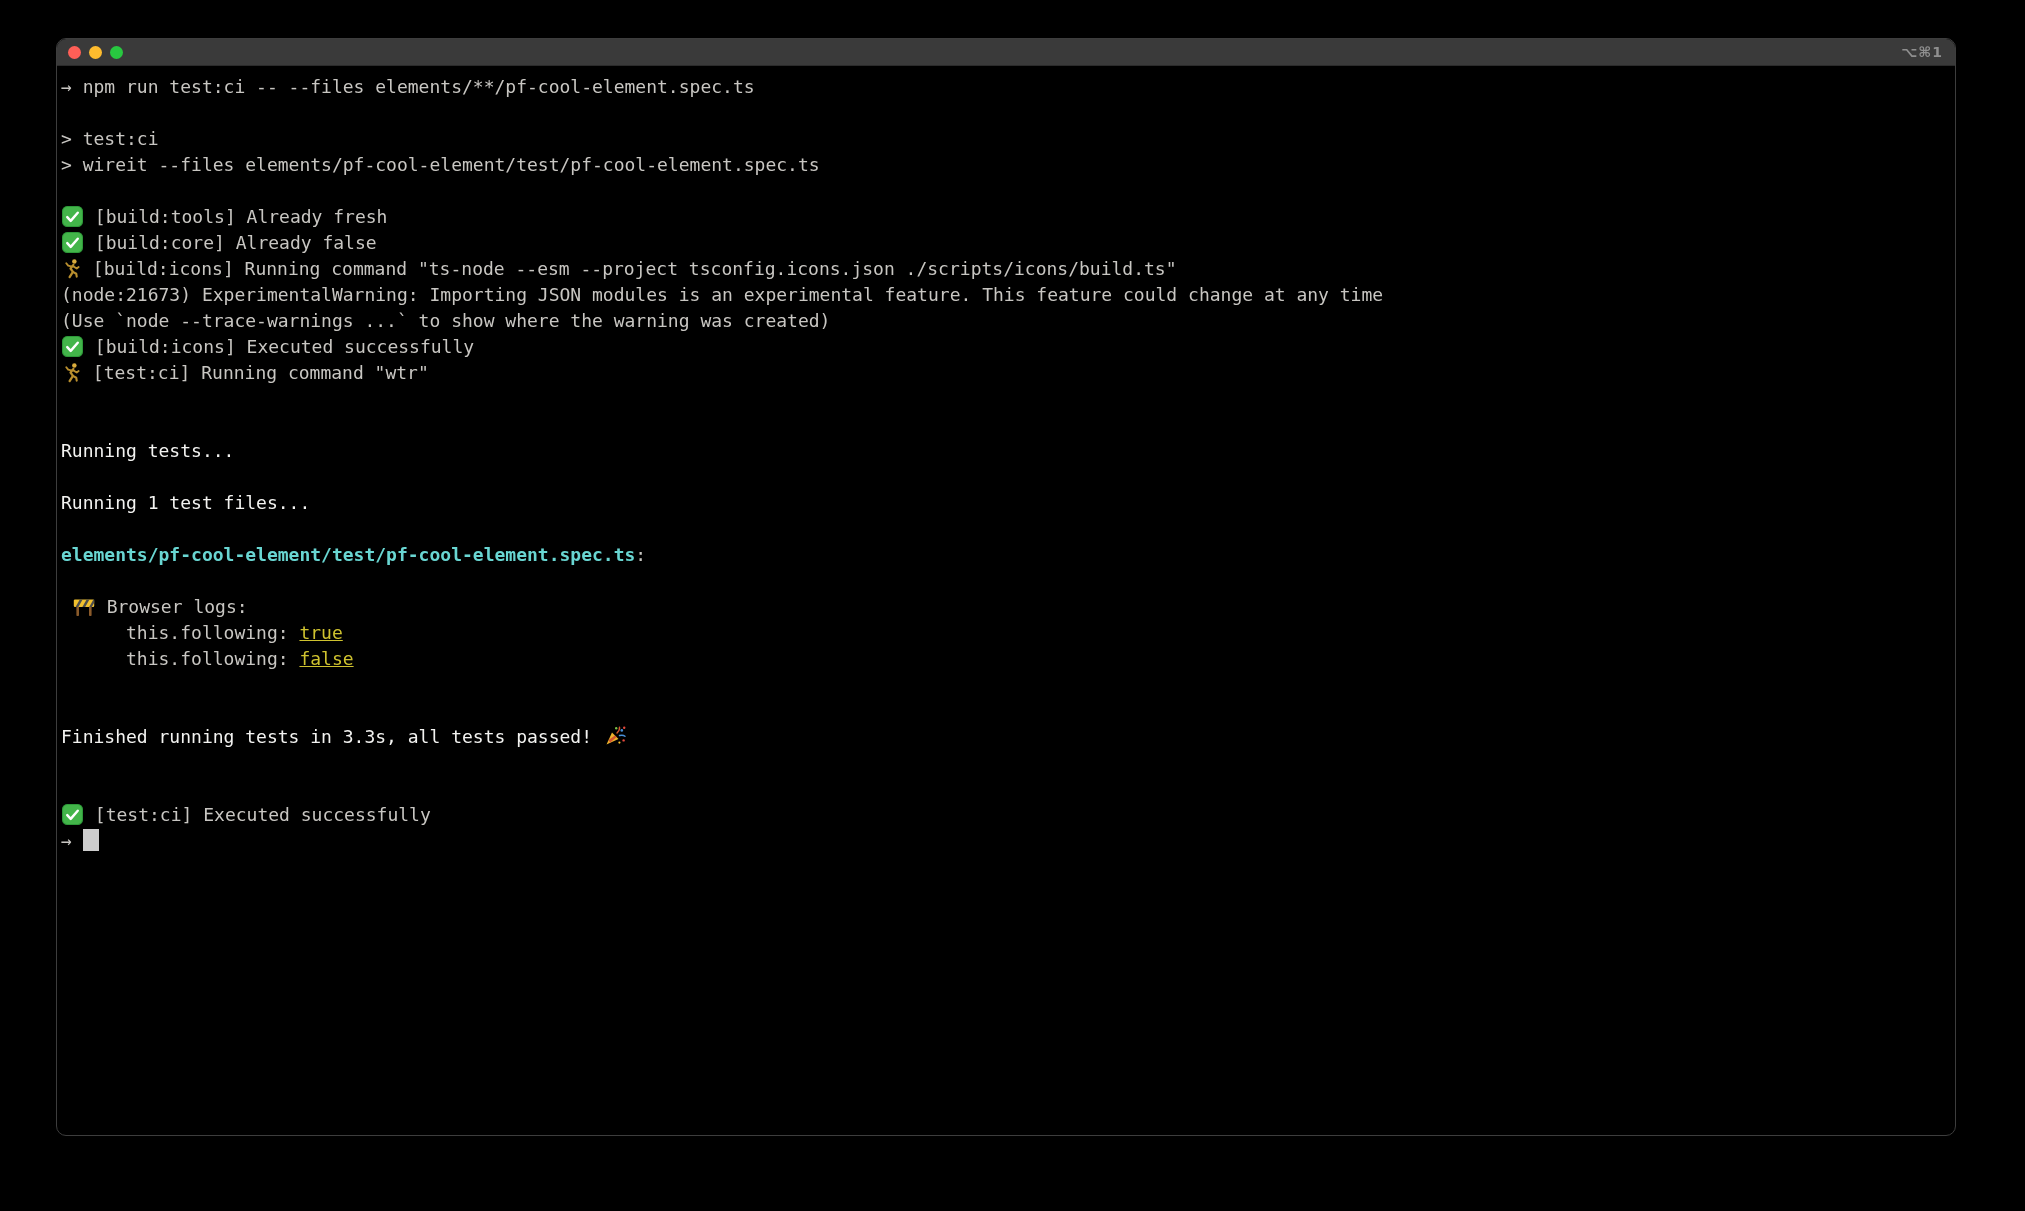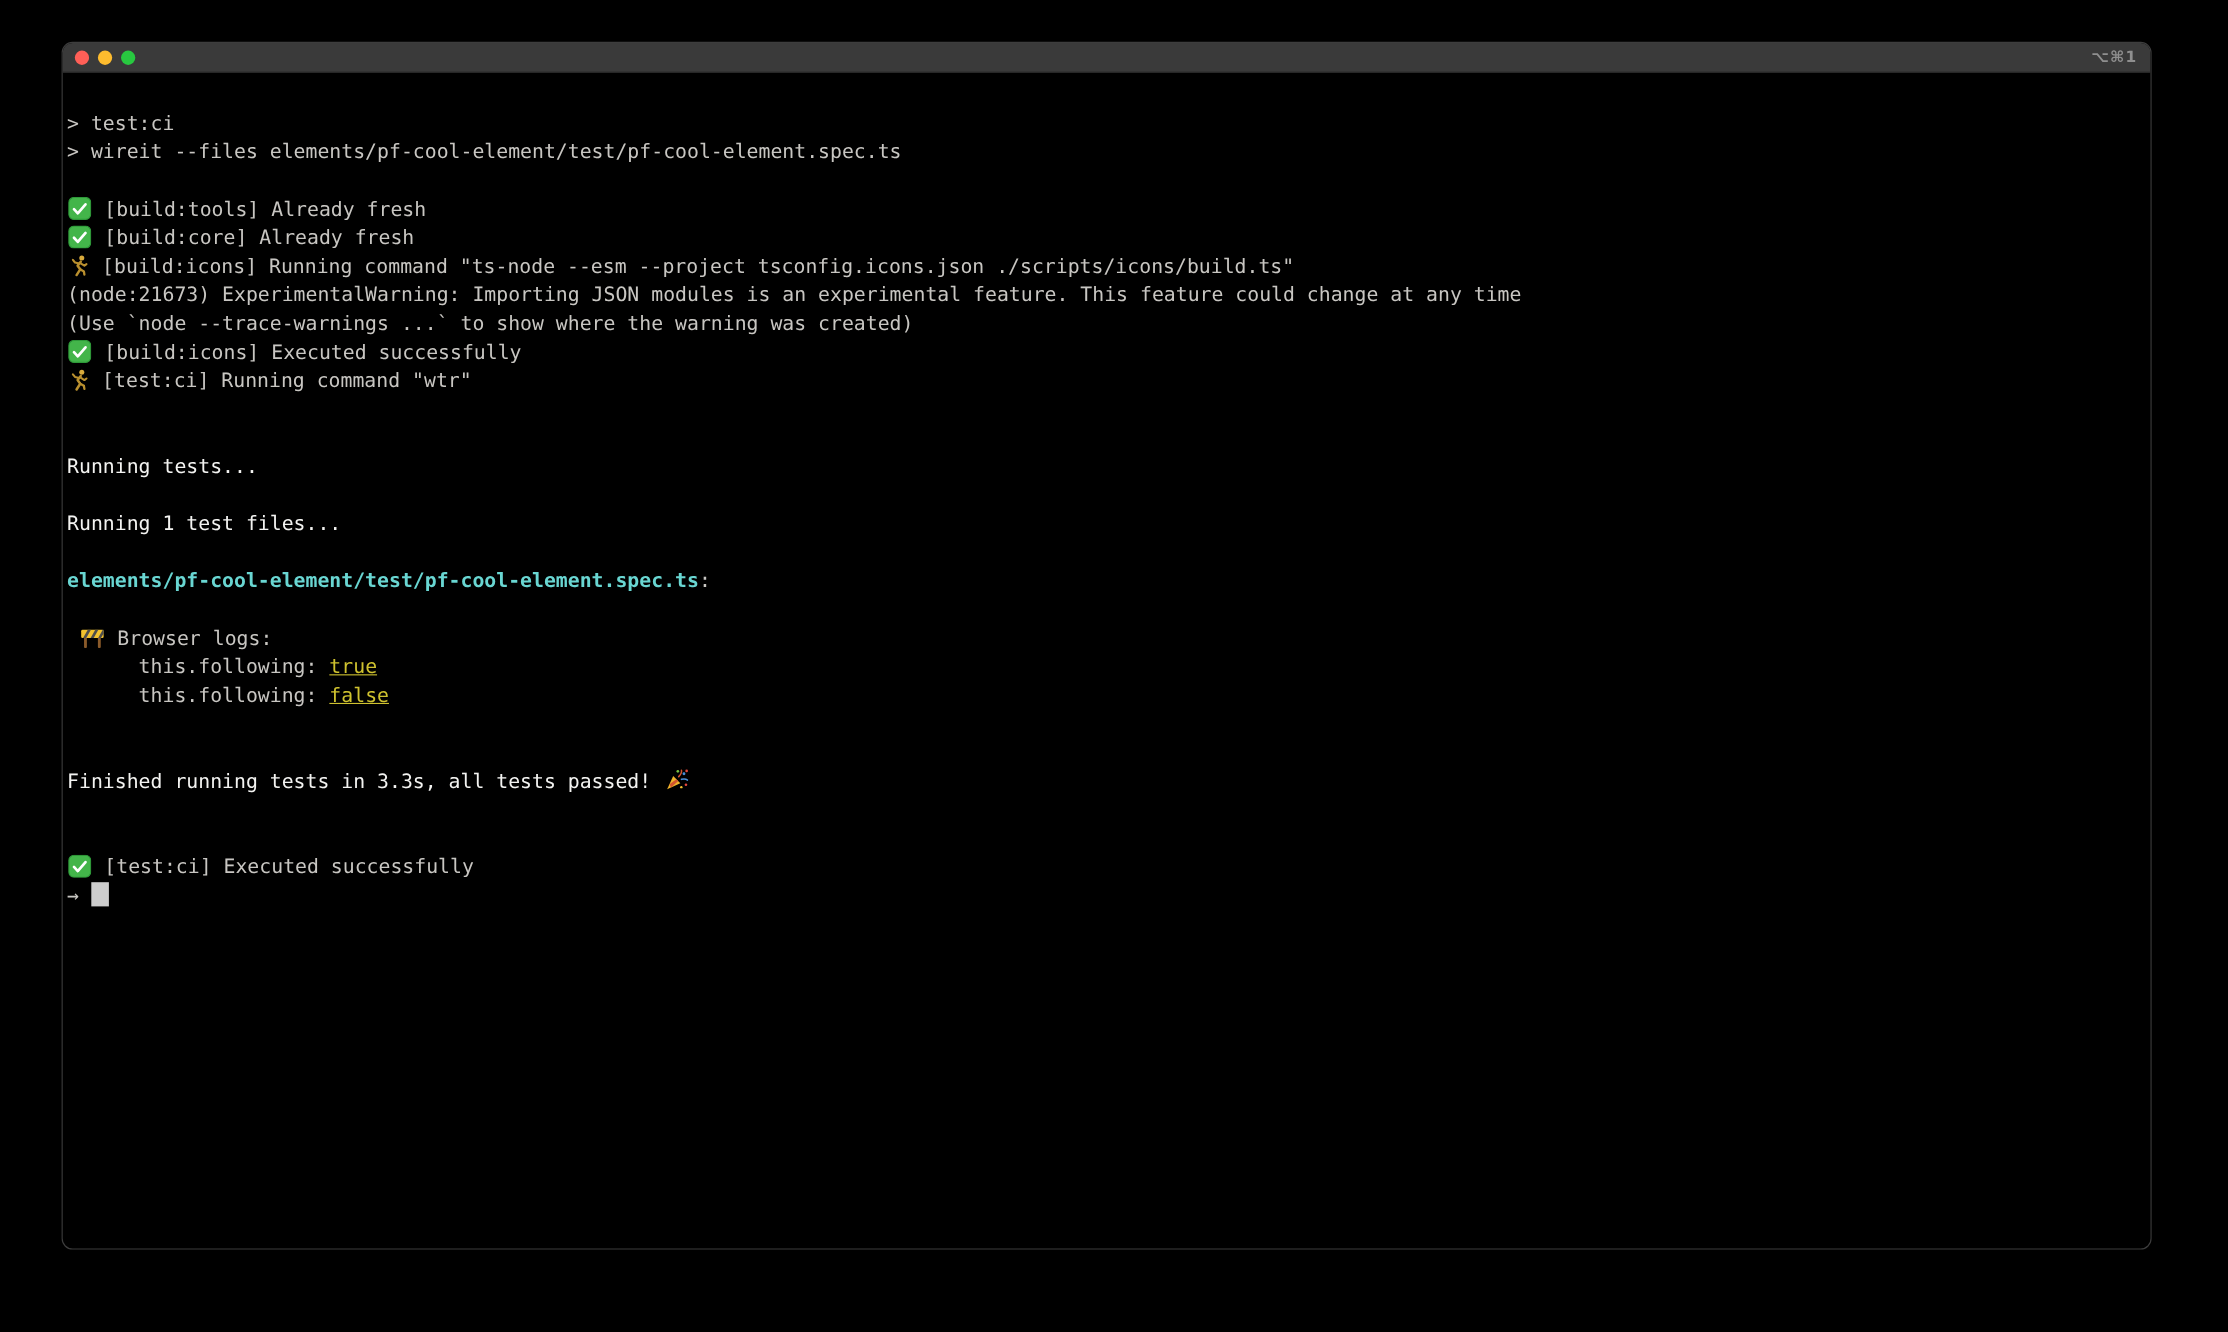--- a/index.html
+++ b/index.html
@@ -45,32 +45,33 @@
   <div class="term-window">
     <div class="titlebar">
       <div class="lights">
           <span class="light" style="background: rgb(255, 95, 87);"></span>
           <span class="light" style="background: rgb(254, 188, 46);"></span>
           <span class="light" style="background: rgb(40, 200, 64);"></span>
         </div>
       <span class="badge">⌥⌘1</span>
     </div>
     <div class="screen">
+        <div class="line"><span class="seg fg">→ npm run test:ci -- --files elements/**/pf-cool-element.spec.ts</span></div>
         <div class="line">&nbsp;</div>
         <div class="line"><span class="seg fg">&gt; test:ci</span></div>
         <div class="line"><span class="seg fg">&gt; wireit --files elements/pf-cool-element/test/pf-cool-element.spec.ts</span></div>
         <div class="line">&nbsp;</div>
         <div class="line"><span class="icon"><svg width="21" height="21" viewBox="0 0 20 20">
               <rect x="0.5" y="0.5" width="19" height="19" rx="4.5" fill="#43b54a" stroke="#2e9939"></rect>
               <path d="M5 10.6l3.3 3.6L15 6.4" stroke="#fff" stroke-width="2.3" fill="none" stroke-linecap="round" stroke-linejoin="round"></path>
             </svg></span><span class="seg fg"> [build:tools] Already fresh</span></div>
         <div class="line"><span class="icon"><svg width="21" height="21" viewBox="0 0 20 20">
               <rect x="0.5" y="0.5" width="19" height="19" rx="4.5" fill="#43b54a" stroke="#2e9939"></rect>
               <path d="M5 10.6l3.3 3.6L15 6.4" stroke="#fff" stroke-width="2.3" fill="none" stroke-linecap="round" stroke-linejoin="round"></path>
-            </svg></span><span class="seg fg"> [build:core] Already fresh</span></div>
+            </svg></span><span class="seg fg"> [build:core] Already false</span></div>
         <div class="line"><span class="icon"><svg width="19" height="21" viewBox="0 0 20 22">
               <circle cx="13" cy="3.6" r="2.4" fill="#d9ab3c"></circle>
               <path d="M12 7.2 L9 11 L11.5 14.5 L8 20" stroke="#b98f2e" stroke-width="2.4" fill="none" stroke-linecap="round" stroke-linejoin="round"></path>
               <path d="M11.5 8.5 L15.5 11 L17.5 9.5" stroke="#b98f2e" stroke-width="2" fill="none" stroke-linecap="round" stroke-linejoin="round"></path>
               <path d="M10.5 9 L6.5 8 L4.5 5.5" stroke="#b98f2e" stroke-width="2" fill="none" stroke-linecap="round" stroke-linejoin="round"></path>
               <path d="M11.5 14.5 L15 16.5 L15.5 19.5" stroke="#b98f2e" stroke-width="2.2" fill="none" stroke-linecap="round" stroke-linejoin="round"></path>
             </svg></span><span class="seg fg"> [build:icons] Running command "ts-node --esm --project tsconfig.icons.json ./scripts/icons/build.ts"</span></div>
         <div class="line"><span class="seg fg">(node:21673) ExperimentalWarning: Importing JSON modules is an experimental feature. This feature could change at any time</span></div>
         <div class="line"><span class="seg fg">(Use `node --trace-warnings ...` to show where the warning was created)</span></div>
         <div class="line"><span class="icon"><svg width="21" height="21" viewBox="0 0 20 20">

